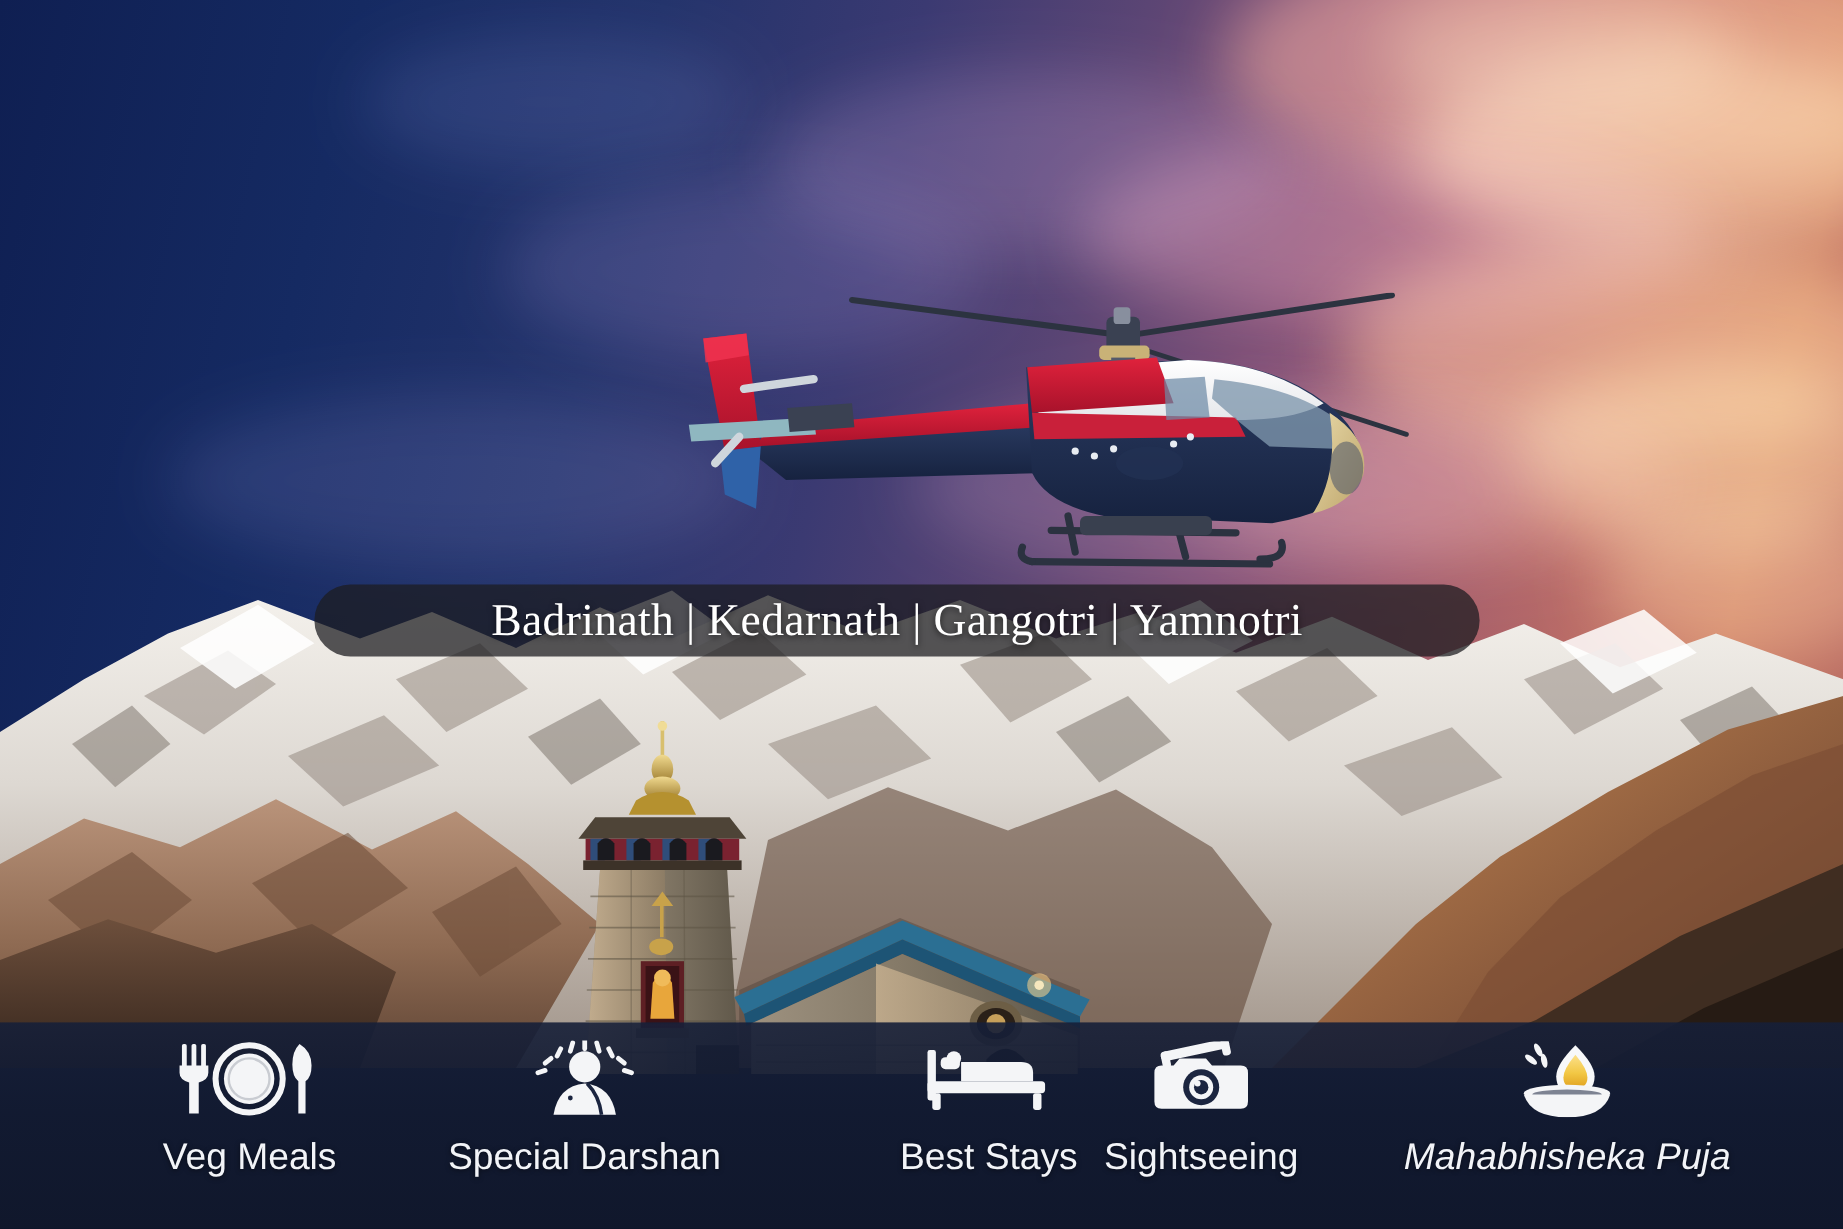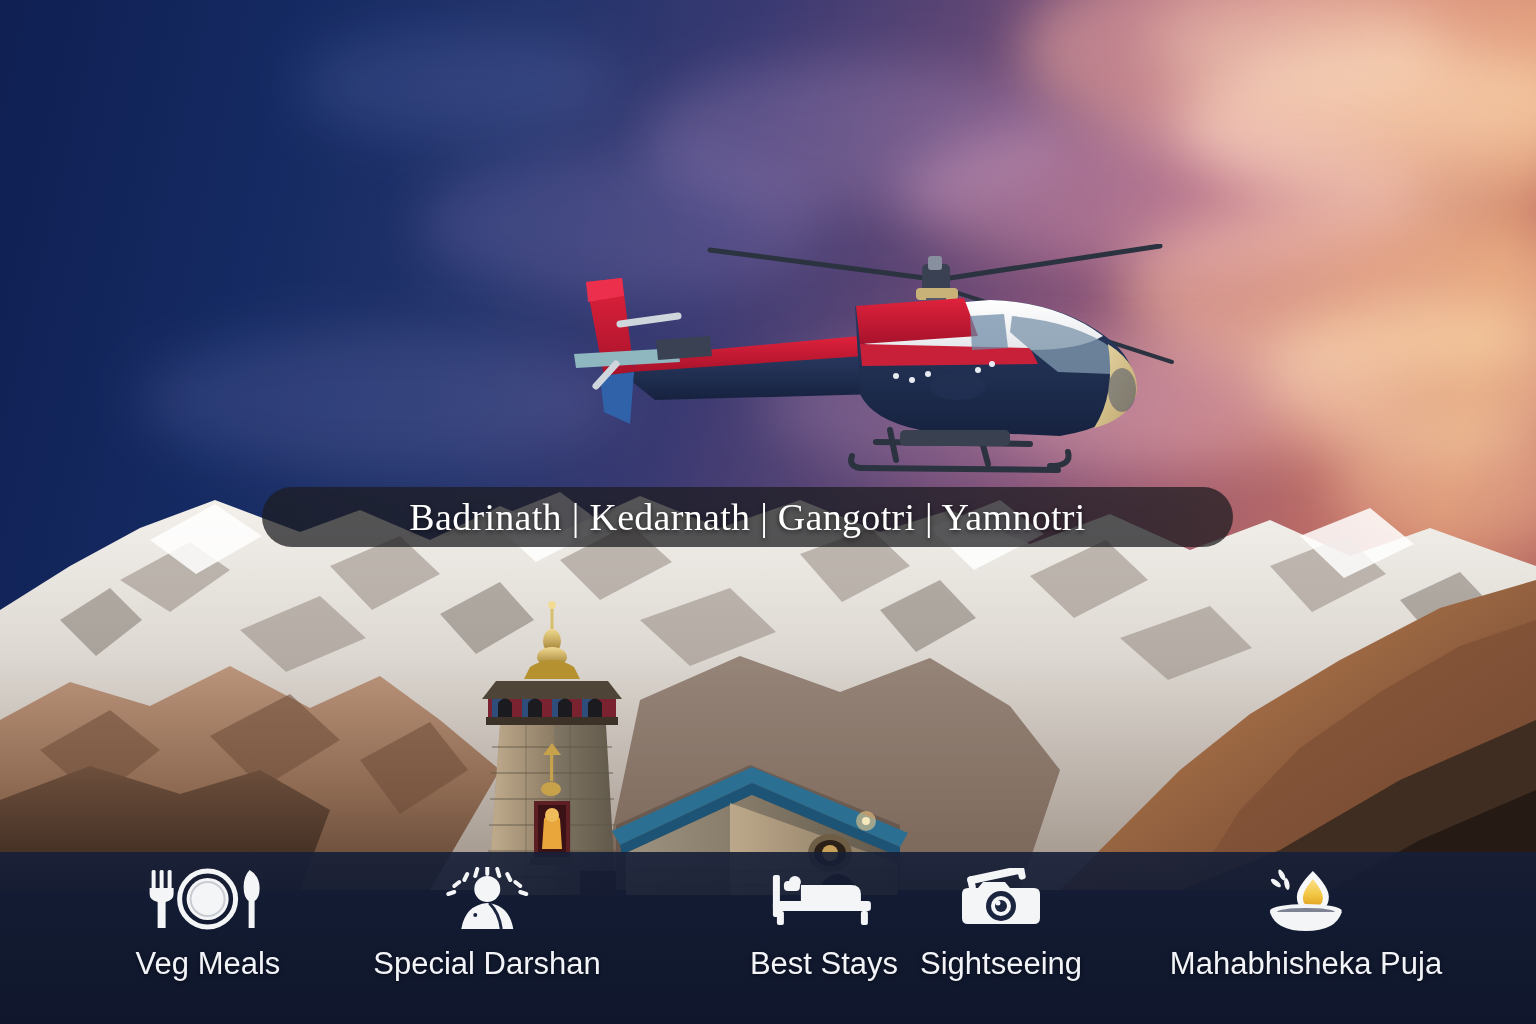--- a/index.html
+++ b/index.html
@@ -519,21 +519,21 @@
 
           <circle cx="47" cy="38" r="15" fill="#1b2540"></circle>
           <circle cx="47" cy="38" r="10" fill="#f4f5f7"></circle>
           <circle cx="47" cy="38" r="6" fill="#1b2540"></circle>
           <circle cx="44" cy="35" r="2.5" fill="#f4f5f7"></circle>
         </svg>
       </div>
       <div class="flabel">Sightseeing</div>
     </div>
 
-    <div class="feature" style="left:1306px;">
+    <div class="feature" style="left:1306px;font-style:italic;">
       <div class="ficon">
         <svg width="96" height="64" viewBox="0 0 96 64">
           <defs>
             <linearGradient id="flameG" x1="0" y1="0" x2="0" y2="1">
               <stop offset="0%" stop-color="#fbe08a"></stop>
               <stop offset="55%" stop-color="#f2c744"></stop>
               <stop offset="100%" stop-color="#e0a01f"></stop>
             </linearGradient>
           </defs>
 

